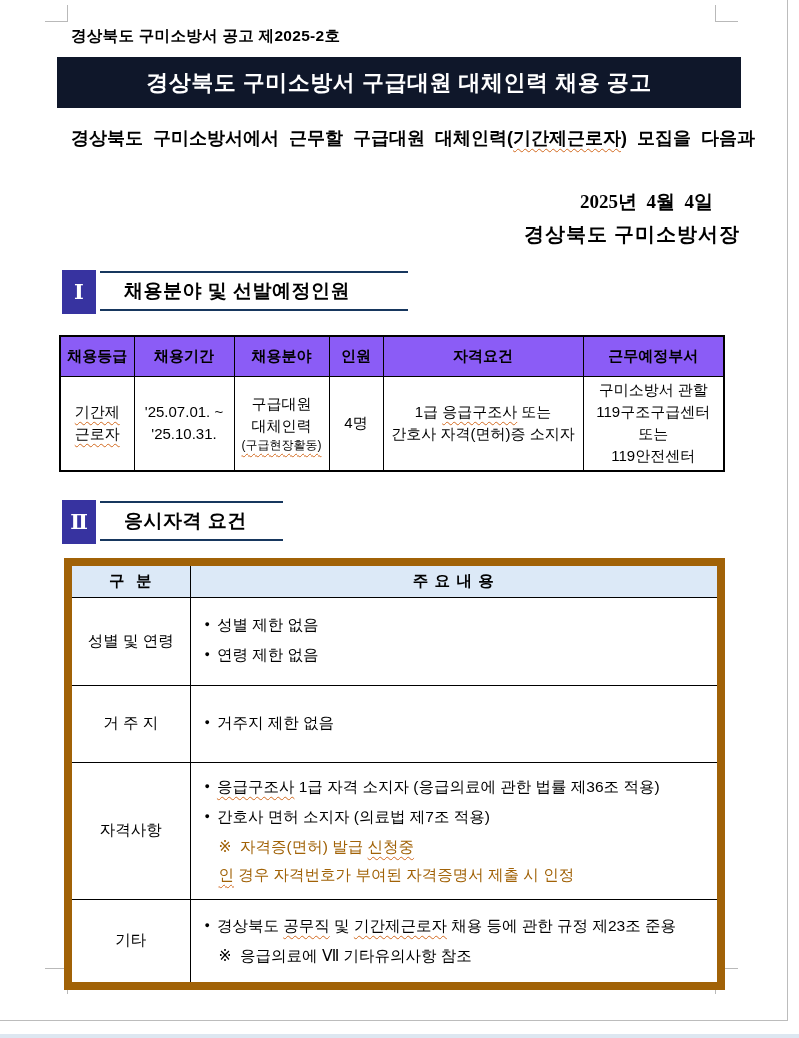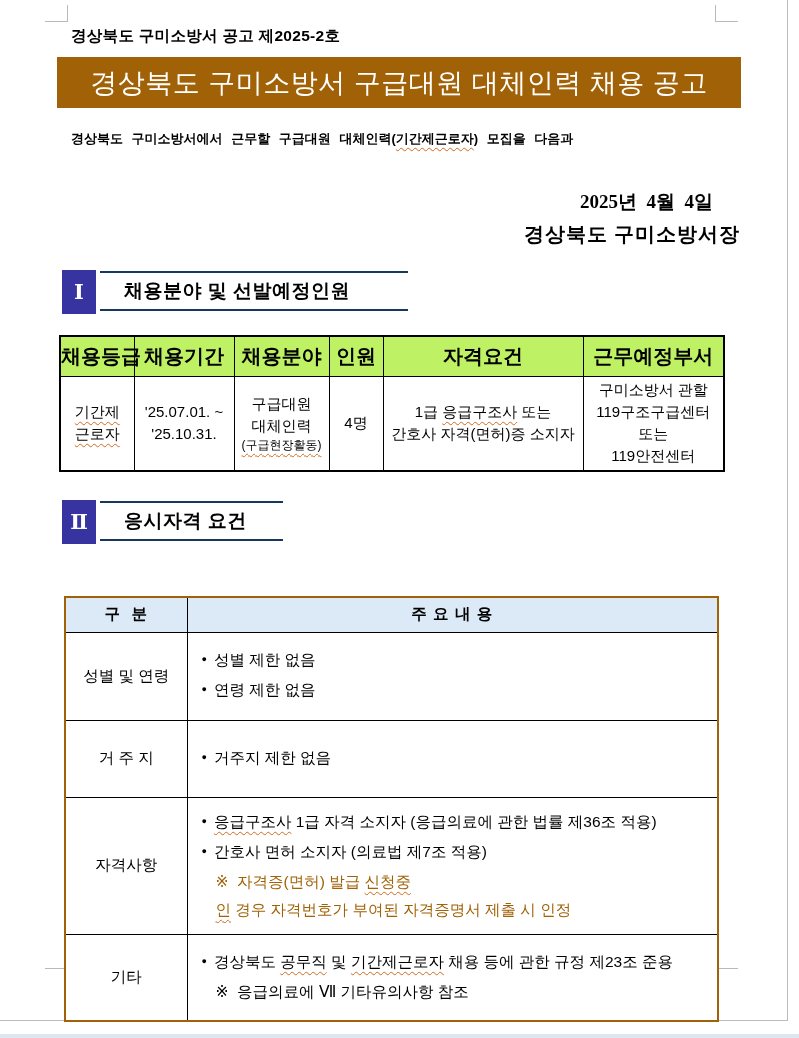--- a/index.html
+++ b/index.html
@@ -13,23 +13,23 @@
   .crop.tr { left:715px; top:5px;  border-left:1px solid #b9b9b9;  border-bottom:1px solid #b9b9b9; }
   .crop.bl { left:45px; top:968px; height:26px; border-right:1px solid #b9b9b9; border-top:1px solid #b9b9b9; }
   .crop.br { left:715px; top:968px; height:26px; border-left:1px solid #b9b9b9; border-top:1px solid #b9b9b9; }
   .right-edge  { position:absolute; left:787px; top:0; width:1px; height:1021px; background:#bcbcbc; }
   .bottom-edge { position:absolute; left:0; top:1020px; width:788px; height:1px; background:#bcbcbc; }
   .bottom-strip{ position:absolute; left:0; top:1034px; width:799px; height:4px; background:#dde7f1; }
 
   
   .doc-number { position:absolute; left:71px; top:26px; font-size:15.5px; font-weight:700; letter-spacing:.3px; white-space:pre; }
   .banner { position:absolute; left:57px; top:57px; width:684px; height:51px;
-            background:#a16207; color:#fff; font-size:27px; font-weight:400;
+            background:#0f172a; color:#fff; font-size:22px; font-weight:700;
             display:flex; align-items:center; justify-content:center; white-space:pre; letter-spacing:.5px; }
-  .intro { position:absolute; left:57px; top:125px; width:684px; font-size:13px; font-weight:700; line-height:27px; }
+  .intro { position:absolute; left:57px; top:125px; width:684px; font-size:18px; font-weight:700; line-height:27px; }
   .intro .l1 { text-indent:14px; word-spacing:5px; white-space:pre; }
   .intro .l2 { white-space:pre; }
   .date-line { position:absolute; right:86px; top:189px; font-family:"Liberation Serif","DejaVu Serif",serif;
                font-size:19px; font-weight:700; white-space:pre; }
   .sign-line { position:absolute; right:59px; top:221px; font-family:"Liberation Serif","DejaVu Serif",serif;
                font-size:20px; font-weight:700; letter-spacing:1px; white-space:pre; }
 
   
   .sec-box { position:absolute; width:34px; height:44px; background:#3733a0; color:#fff;
              display:flex; align-items:center; justify-content:center;
@@ -39,24 +39,24 @@
               letter-spacing:.5px; white-space:pre; }
   .s1-box  { left:62px; top:270px; }
   .s1-rule { left:100px; top:271px; width:308px; }
   .s2-box  { left:62px; top:500px; }
   .s2-rule { left:100px; top:501px; width:183px; }
 
   
   table { border-collapse:collapse; table-layout:fixed; position:absolute; background:#fff; }
   th,td { border:1px solid #000; vertical-align:middle; }
   .t1 { left:59px; top:335px; width:664px; border:2px solid #000; }
-  .t1 th { height:40px; background:#bef264; font-size:20px; font-weight:700; text-align:center; white-space:pre; }
+  .t1 th { height:40px; background:#8b5cf6; font-size:15px; font-weight:700; text-align:center; white-space:pre; }
   .t1 td { height:95px; font-size:15px; text-align:center; line-height:22px; }
   .small-line { font-size:12px; line-height:17px; }
-  .t2 { left:64px; top:596px; width:653px; border:2px solid #a16207; }
+  .t2 { left:64px; top:558px; width:653px; border:8px solid #a16207; }
   .t2 th { height:35px; background:#dce9f7; font-size:15.5px; font-weight:700; text-align:center; white-space:pre; letter-spacing:1px; }
   .t2 td.lbl { font-size:15.5px; text-align:center; white-space:pre; }
   .t2 td.cnt { font-size:15.5px; text-align:left; padding:10px 8px 10px 14px; line-height:28px; }
   .r1 td { height:88px; } .r2 td { height:77px; } .r3 td { height:85px; } .r4 td { height:87px; }
   .li { display:flex; align-items:baseline; }
   .bullet { font-size:9px; margin-right:7px; position:relative; top:-3px; }
   .note-line { padding-left:14px; white-space:pre-wrap; }
   .note-blue { color:#a16207; }
 
   .wavy { text-decoration:underline; text-decoration-style:wavy; text-decoration-color:#d2691e;

